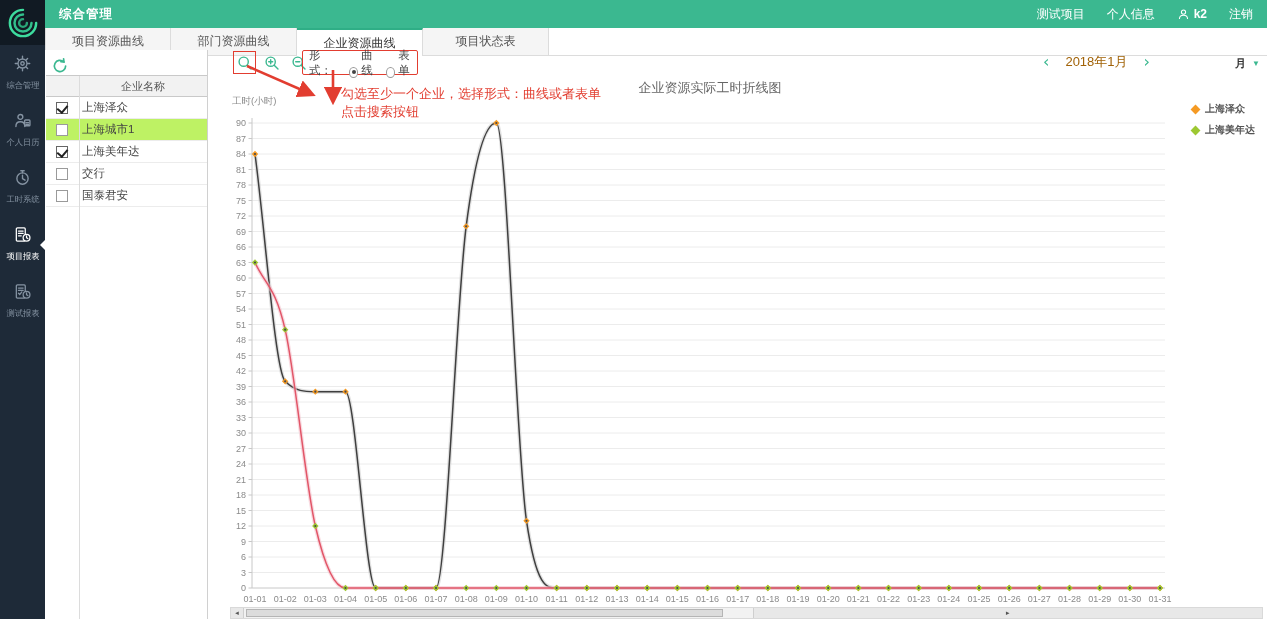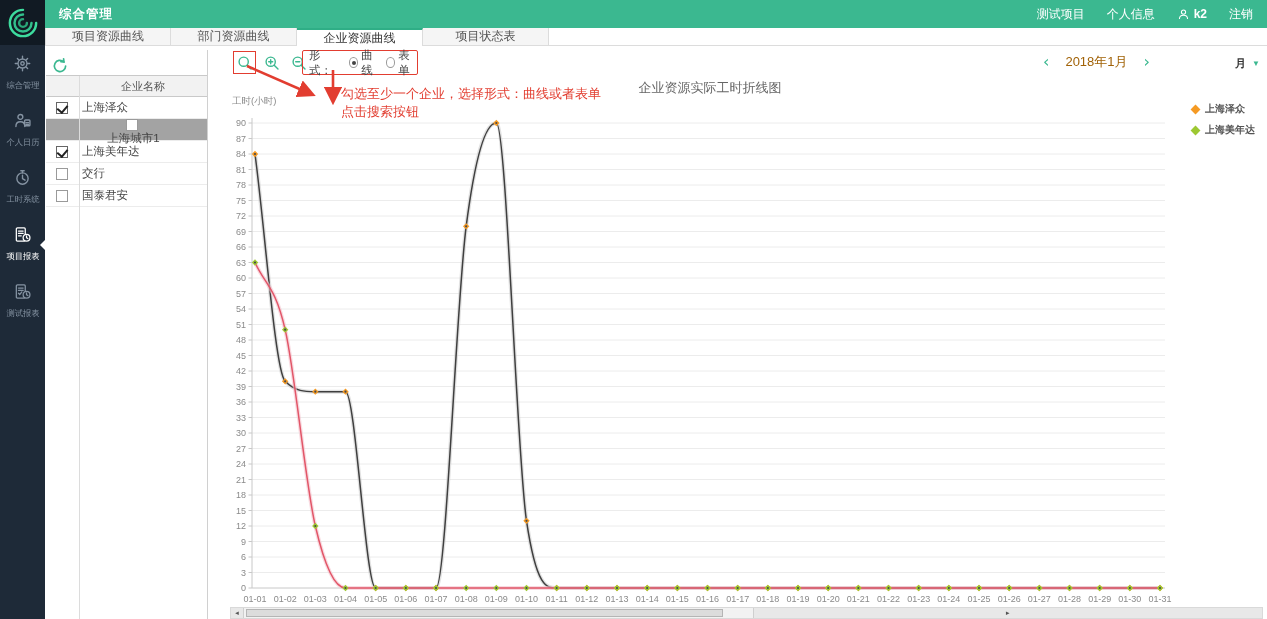--- a/index.html
+++ b/index.html
@@ -23,57 +23,57 @@
   .topbar { height:28px; background:#3bb890; color:#fff; display:flex; align-items:center;
     padding:0 14px; font-size:12px; }
   .topbar .title { font-weight:bold; font-size:12.5px; letter-spacing:1px; }
   .topbar .spacer { flex:1; }
   .topbar .tlink { margin-left:22px; cursor:pointer; display:flex; align-items:center; gap:4px; }
   .topbar svg { width:13px; height:13px; }
 
   .main { position:relative; width:1222px; height:591px; background:#fff; overflow:hidden; }
 
   
-  .tabbar { position:absolute; left:0; top:0; right:0; height:18px; border-bottom:1px solid #dcdcdc;
+  .tabbar { position:absolute; left:0; top:0; right:0; height:28px; border-bottom:1px solid #dcdcdc;
     display:flex; background:#fff; }
   .tab { min-width:126px; padding:0 20px; display:flex; align-items:center; justify-content:center;
     font-size:12px; color:#555; background:#f5f5f5; border-right:1px solid #dcdcdc; cursor:pointer; }
   .tab:first-child { border-left:1px solid #dcdcdc; }
   .tab.active { background:#fff; color:#333; border-top:2px solid #2fae86; margin-bottom:-1px; }
 
   
   .left-panel { position:absolute; left:0; top:22px; bottom:0; width:163px; background:#fff;
     border-right:1px solid #d0d0d0; }
   .refresh-btn { position:absolute; left:6px; top:7px; width:18px; height:18px; cursor:pointer; }
   .ctable { position:absolute; left:1px; right:0; top:25px; bottom:0; border-top:1px solid #c9c9c9; }
   .ctable .coldiv { position:absolute; left:33px; top:0; bottom:0; width:1px; background:#dcdcdc; }
   .thead { height:21px; background:#f2f2f2; border-bottom:1px solid #c9c9c9; display:flex; }
   .thead .hname { flex:1; margin-left:33px; display:flex; align-items:center; justify-content:center;
     font-size:11px; color:#555; }
   .trow { height:22px; display:flex; align-items:center; border-bottom:1px solid #ececec; cursor:pointer; }
-  .trow.hl { background:#a3a3a3;flex-direction:column; }
+  .trow.hl { background:#bef264; }
   .cb { width:12px; height:12px; margin-left:10px; border:1px solid #9a9a9a; background:#fff;
     position:relative; flex:0 0 12px; cursor:pointer; }
   .cb.checked { border-color:#666; }
   .cb.checked::after { content:""; position:absolute; left:2px; top:0px; width:5px; height:8px;
     border:solid #222; border-width:0 2px 2px 0; transform:rotate(40deg); }
   .tname { margin-left:14px; font-size:11.5px; color:#444; }
 
   
   .tool-btn { position:absolute; width:22px; height:22px; top:24px; cursor:pointer;
     display:flex; align-items:center; justify-content:center; }
   .tool-btn svg { width:16px; height:16px; }
   .red-outline { position:absolute; border:1px solid #e23d30; pointer-events:none; }
   .form-group { position:absolute; left:258px; top:23px; width:114px; height:23px; display:flex;
     align-items:center; font-size:11.5px; color:#444; gap:4px; padding-left:6px; }
   .radio { width:11px; height:11px; border:1px solid #999; border-radius:50%; position:relative;
     display:inline-block; margin-right:3px; vertical-align:-2px; background:#fff; cursor:pointer; }
   .radio.sel::after { content:""; position:absolute; left:2.5px; top:2.5px; width:4px; height:4px;
     border-radius:50%; background:#444; }
-  .radio-item { display:flex; align-items:center; cursor:pointer; margin-left:6px; }
+  .radio-item { display:flex; align-items:flex-end; cursor:pointer; margin-left:6px; }
 
   .anno-text { position:absolute; left:296px; top:57px; font-size:13px; color:#e23d30; line-height:18px; }
   .anno-arrows { position:absolute; left:190px; top:34px; pointer-events:none; }
 
   .chart-title { position:absolute; left:545px; top:51px; width:240px; text-align:center;
     font-size:13px; color:#666; }
 
   .date-nav { position:absolute; left:998px; top:25px; display:flex; align-items:center; gap:16px; }
   .date-nav .chev { color:#3bb890; font-size:16px; line-height:16px; cursor:pointer;
     font-family:"DejaVu Sans",sans-serif; }

